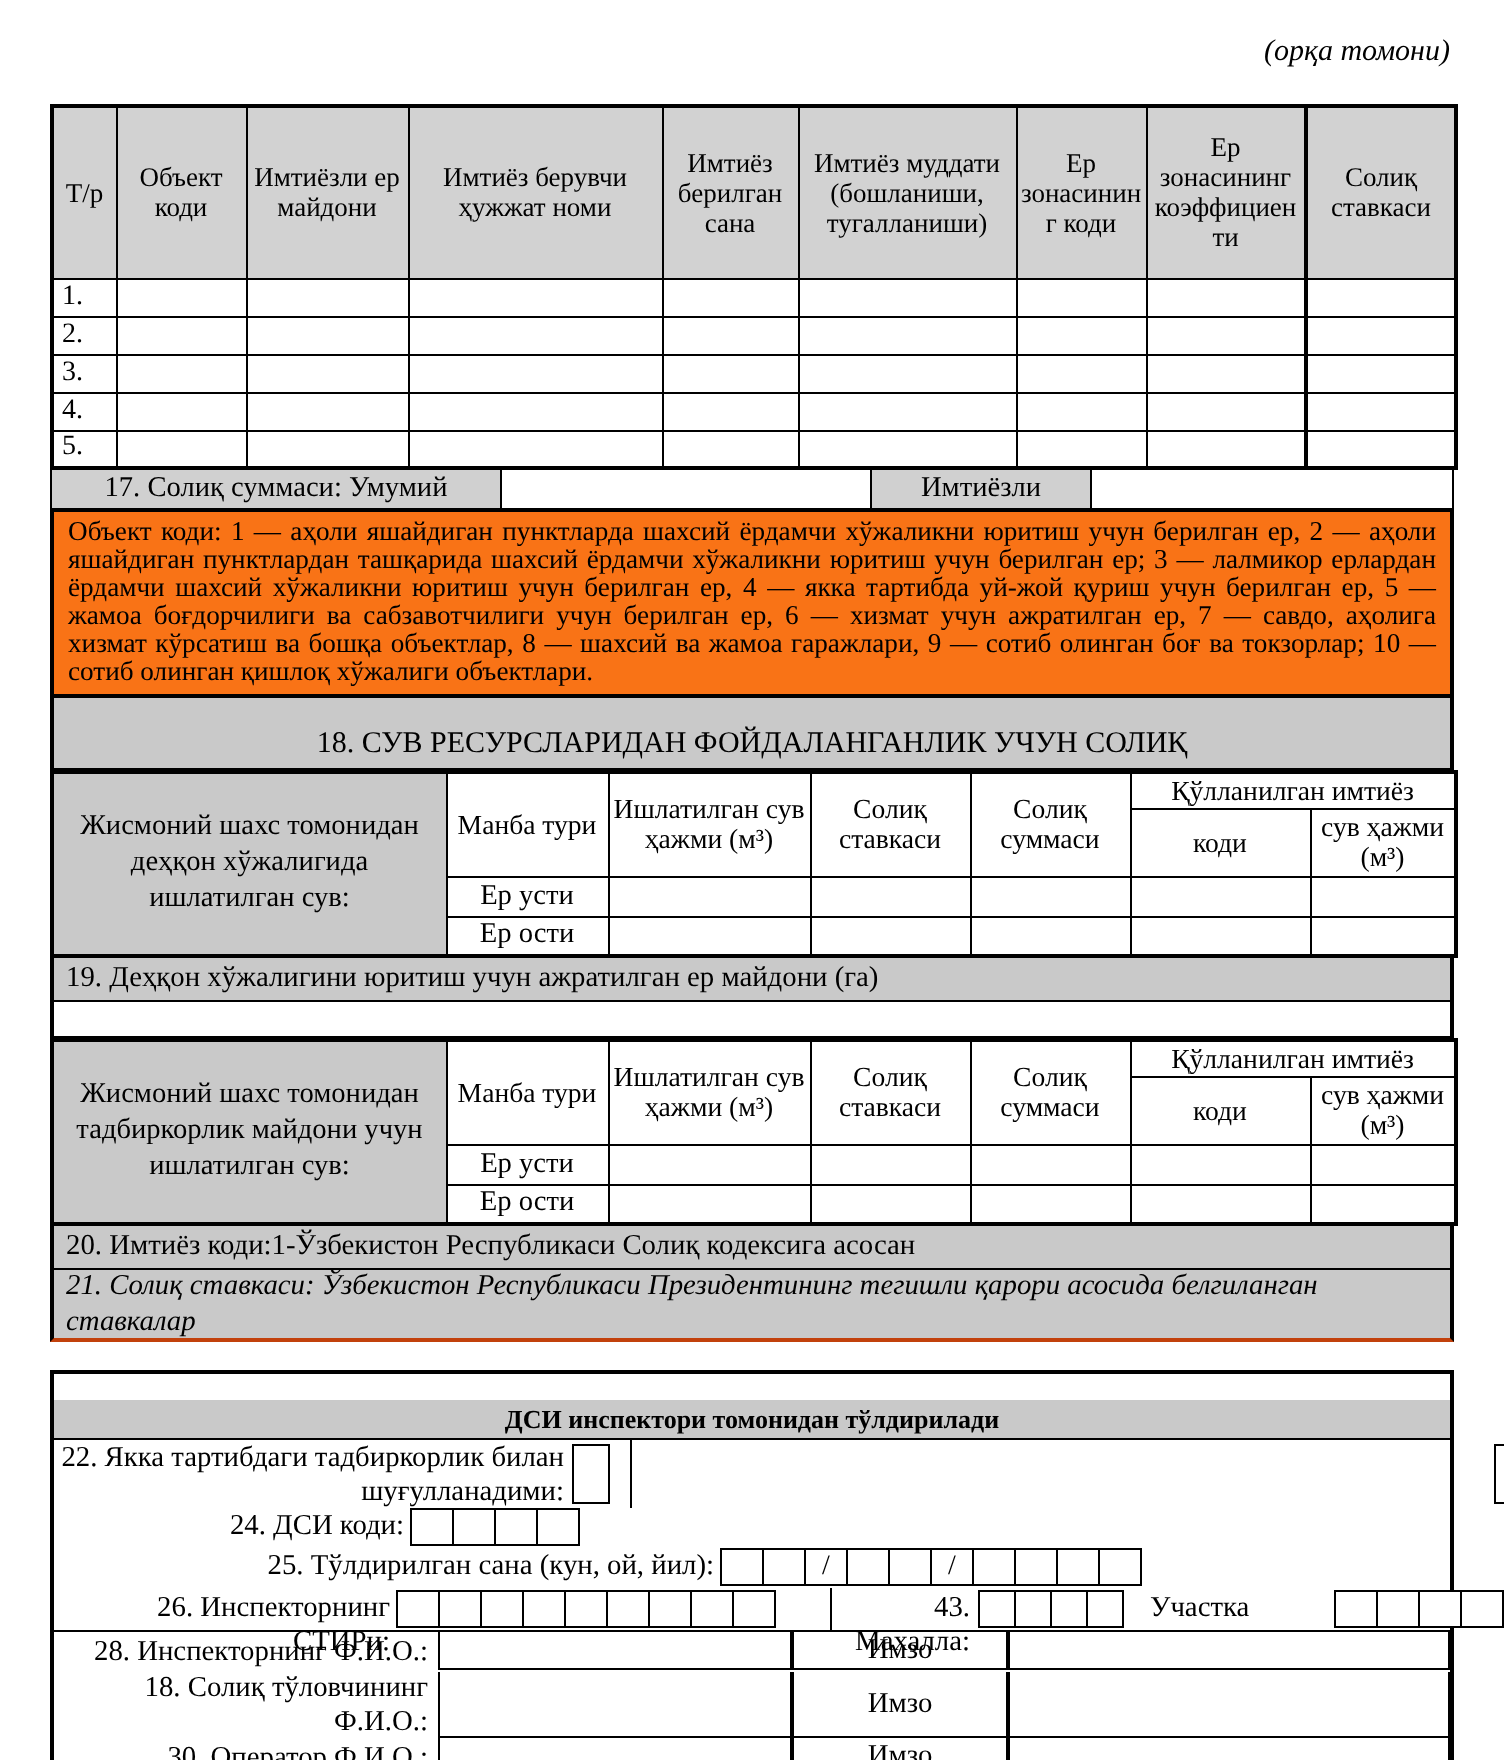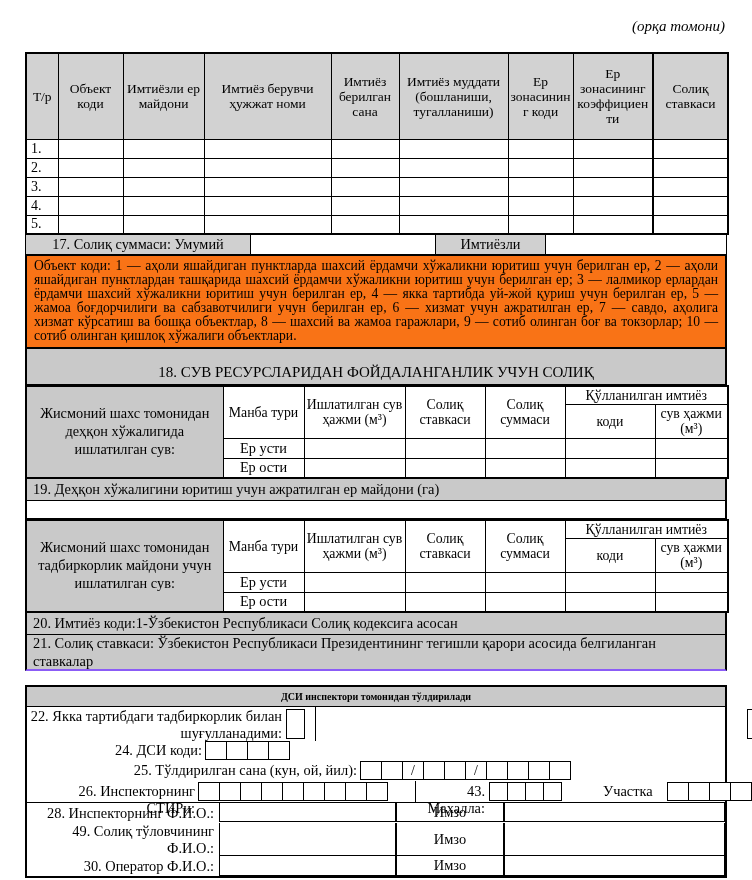--- a/index.html
+++ b/index.html
@@ -67,46 +67,46 @@
   .water tr.drow { height:20px; }
   .water td.src { font-size:14.3px; text-align:center; }
 
   
   .band {
     width:702px; background:#c9c9c9; font-size:14.4px;
     border-left:2px solid #000; border-right:2px solid #000; border-bottom:1px solid #000;
     display:flex; align-items:center; padding:0 6px;
   }
   .h22 { height:22px; }
-  .tall { height:36px; line-height:1.25; border-bottom:2px solid #8b5cf6; }
+  .tall { height:36px; line-height:1.25; border-bottom:2px solid #c2410c;font-style:italic; }
   .gaprow {
     width:702px; height:18px; background:#fff;
     border-left:2px solid #000; border-right:2px solid #000; border-bottom:1px solid #000;
   }
   .whitegap { width:702px; height:14px; background:#fff; }
 
   
   .dsi { width:702px; border:2px solid #000; font-size:14.4px; position:relative; }
   .dsi-head {
     height:20px; background:#c9c9c9; border-bottom:1px solid #000;
-    font-weight:bold; text-align:center; font-size:10px; line-height:20px;
+    font-weight:bold; text-align:center; font-size:13px; line-height:20px;margin-top:13px;
   }
   .dsi-row { position:relative; width:700px; }
   .rB { height:34px; }
   .r24 { height:19px; }
   .r25 { height:21px; }
   .r26 { height:21px; }
   .lblR { position:absolute; text-align:right; line-height:1.15; }
   .q22 { left:0; top:1px; width:255px; }
   .q23 { left:320px; top:1px; width:395px; }
   .l24 { left:0; top:1px; width:175px; }
   .l25 { left:0; top:2px; width:330px; }
   .l26 { left:0; top:2px; width:168px; }
   .l27 { left:392px; top:2px; width:66px; }
-  .l27b { left:576px; top:2px; width:60px; text-align:left; }
+  .l27b { left:548px; top:2px; width:60px; text-align:left; }
   .vline { position:absolute; top:0; bottom:0; width:1px; background:#000; }
   .bg { position:absolute; display:flex; }
   .bx {
     width:22px; height:19px; border:1px solid #000; background:#fff;
     margin-left:-1px; text-align:center; font-size:14px; line-height:18px;
   }
   .bx:first-child { margin-left:0; }
   .chk { position:absolute; width:19px; height:30px; border:1px solid #000; background:#fff; }
 
   
@@ -386,21 +386,21 @@
     </div>
 
     <div class="fio">
       <div class="fio-row first h20">
         <div class="fio-lbl">28. Инспекторнинг Ф.И.О.:</div>
         <div class="fio-cell cell-in1 h20"></div>
         <div class="fio-cell cell-sign h20">Имзо</div>
         <div class="fio-cell cell-in2 h20"></div>
       </div>
       <div class="fio-row h33">
-        <div class="fio-lbl">49. Солиқ тўловчининг Ф.И.О.:</div>
+        <div class="fio-lbl">18. Солиқ тўловчининг Ф.И.О.:</div>
         <div class="fio-cell cell-in1 h33"></div>
         <div class="fio-cell cell-sign h33">Имзо</div>
         <div class="fio-cell cell-in2 h33"></div>
       </div>
       <div class="fio-row h20">
         <div class="fio-lbl">30. Оператор Ф.И.О.:</div>
         <div class="fio-cell cell-in1 h20"></div>
         <div class="fio-cell cell-sign h20">Имзо</div>
         <div class="fio-cell cell-in2 h20"></div>
       </div>

